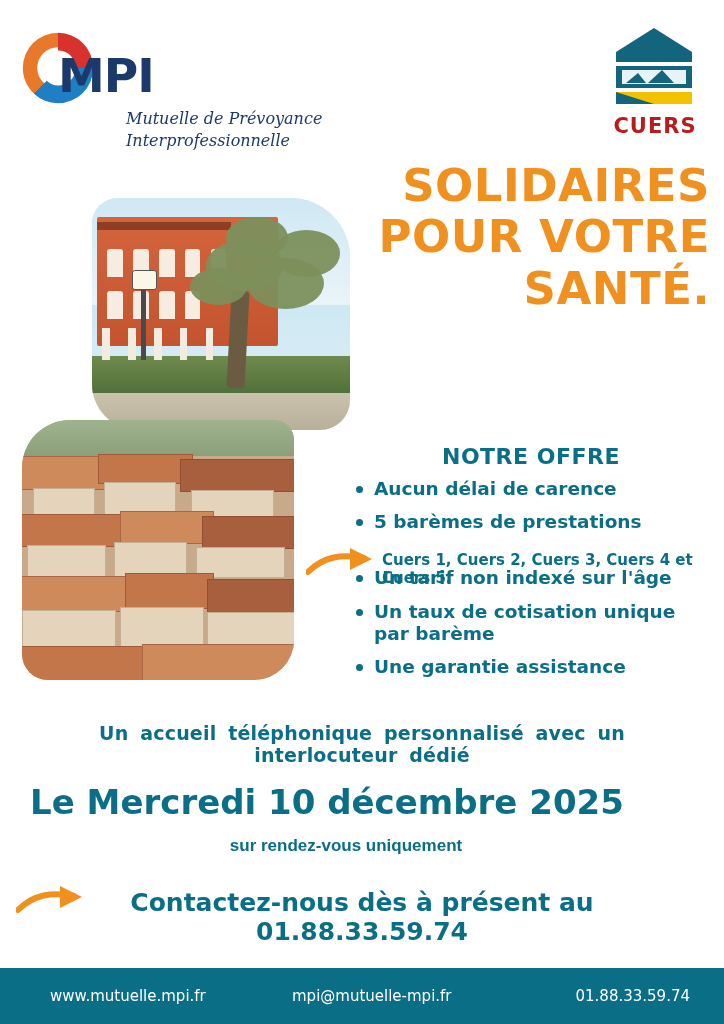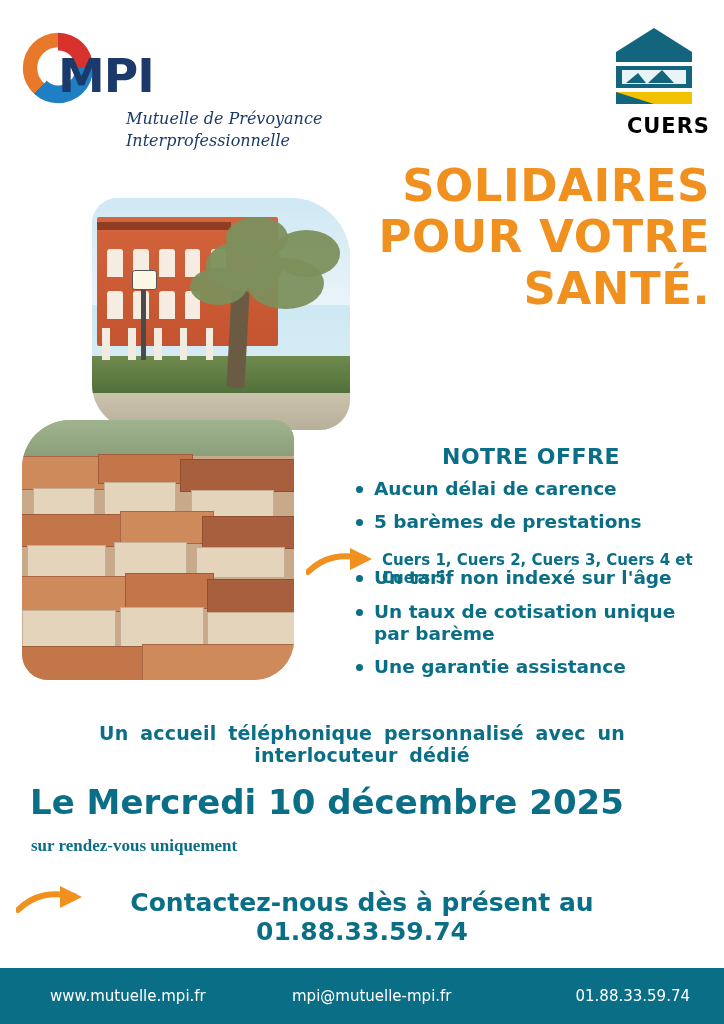--- a/index.html
+++ b/index.html
@@ -71,26 +71,26 @@
     left: 12px;
     top: 0;
     width: 84px;
     height: 78px;
   }
   .cuers-label {
     position: absolute;
     left: 0;
     top: 88px;
     width: 110px;
-    text-align: right;
+    text-align: center;
     font-family: "DejaVu Sans", sans-serif;
     font-weight: bold;
     font-size: 21px;
     letter-spacing: 1px;
-    color: #000000;
+    color: #b91c1c;
   }
 
   
   .photo-wrap {
     position: absolute;
     left: 20px;
     top: 198px;
     width: 320px;
     height: 500px;
   }
@@ -278,24 +278,25 @@
     top: 782px;
     width: 664px;
     text-align: left;
     font-family: "DejaVu Sans", sans-serif;
     font-weight: bold;
     font-size: 34px;
     color: #0a6f86;
   }
   .rdv-line {
     position: absolute;
-    left: 31px;
+    left: 14px;
     top: 836px;
     width: 664px;
-    font-family: Liberation Serif, serif;
+    text-align: center;
+    font-family: Liberation Sans, sans-serif;
     font-weight: bold;
     font-size: 17px;
     color: #0a6f86;
   }
   .contact-line {
     position: absolute;
     left: 30px;
     top: 888px;
     width: 664px;
     text-align: center;

